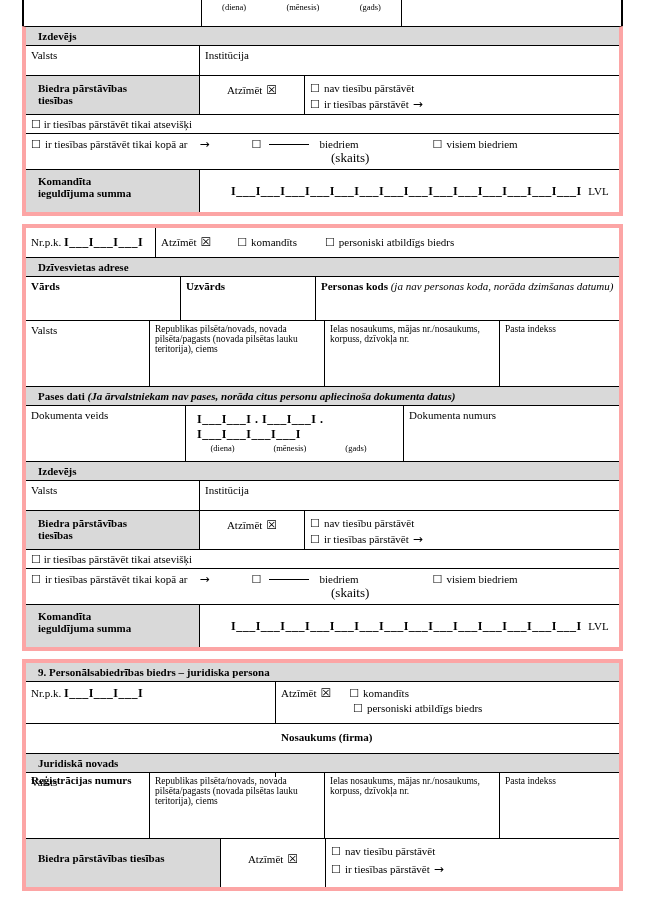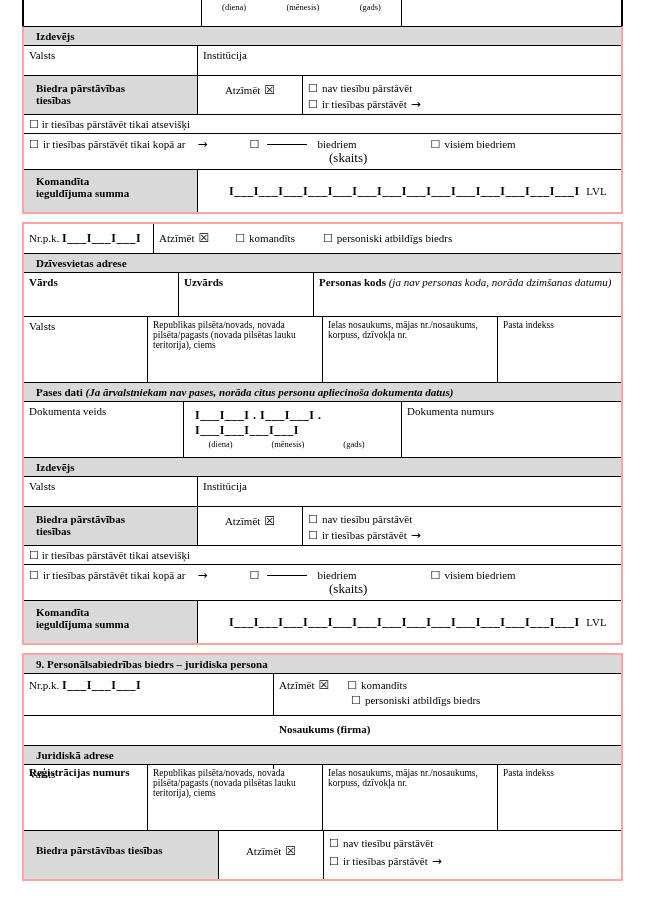--- a/index.html
+++ b/index.html
@@ -16,21 +16,21 @@
     position: relative;
     overflow: hidden;
   }
   .page {
     position: relative;
     width: 645px;
     height: 904px;
     padding: 0;
   }
   .block {
-    border: 2px solid #fca5a5;
+    border: 4px solid #fca5a5;
     box-sizing: border-box;
     margin: 0 22px;
   }
   .gap { height: 8px; }
   .row {
     display: flex;
     border-bottom: 1px solid #000;
     box-sizing: border-box;
   }
   .row:last-child { border-bottom: none; }
@@ -367,21 +367,21 @@
     <div class="row" style="height:30px;">
       <div class="cell b" style="width:250px;padding-top:7px;margin-top:43px;">
         <span>Reģistrācijas numurs</span>
       </div>
       <div class="cell b" style="flex:1;padding-top:7px;">
         <span>Nosaukums (firma)</span>
       </div>
     </div>
 
     <div class="row">
-      <div class="cell shade b" style="width:100%;">Juridiskā adrese</div>
+      <div class="cell shade b" style="width:100%;">Juridiskā novads</div>
     </div>
     <div class="row" style="height:66px;">
       <div class="cell" style="width:124px;">
         <span>Valsts</span>
       </div>
       <div class="cell small" style="width:175px;">
         <span>Republikas pilsēta/novads, novada pilsēta/pagasts (novada pilsētas lauku teritorija), ciems</span>
       </div>
       <div class="cell small" style="width:175px;">
         <span>Ielas nosaukums, mājas nr./nosaukums, korpuss, dzīvokļa nr.</span>

